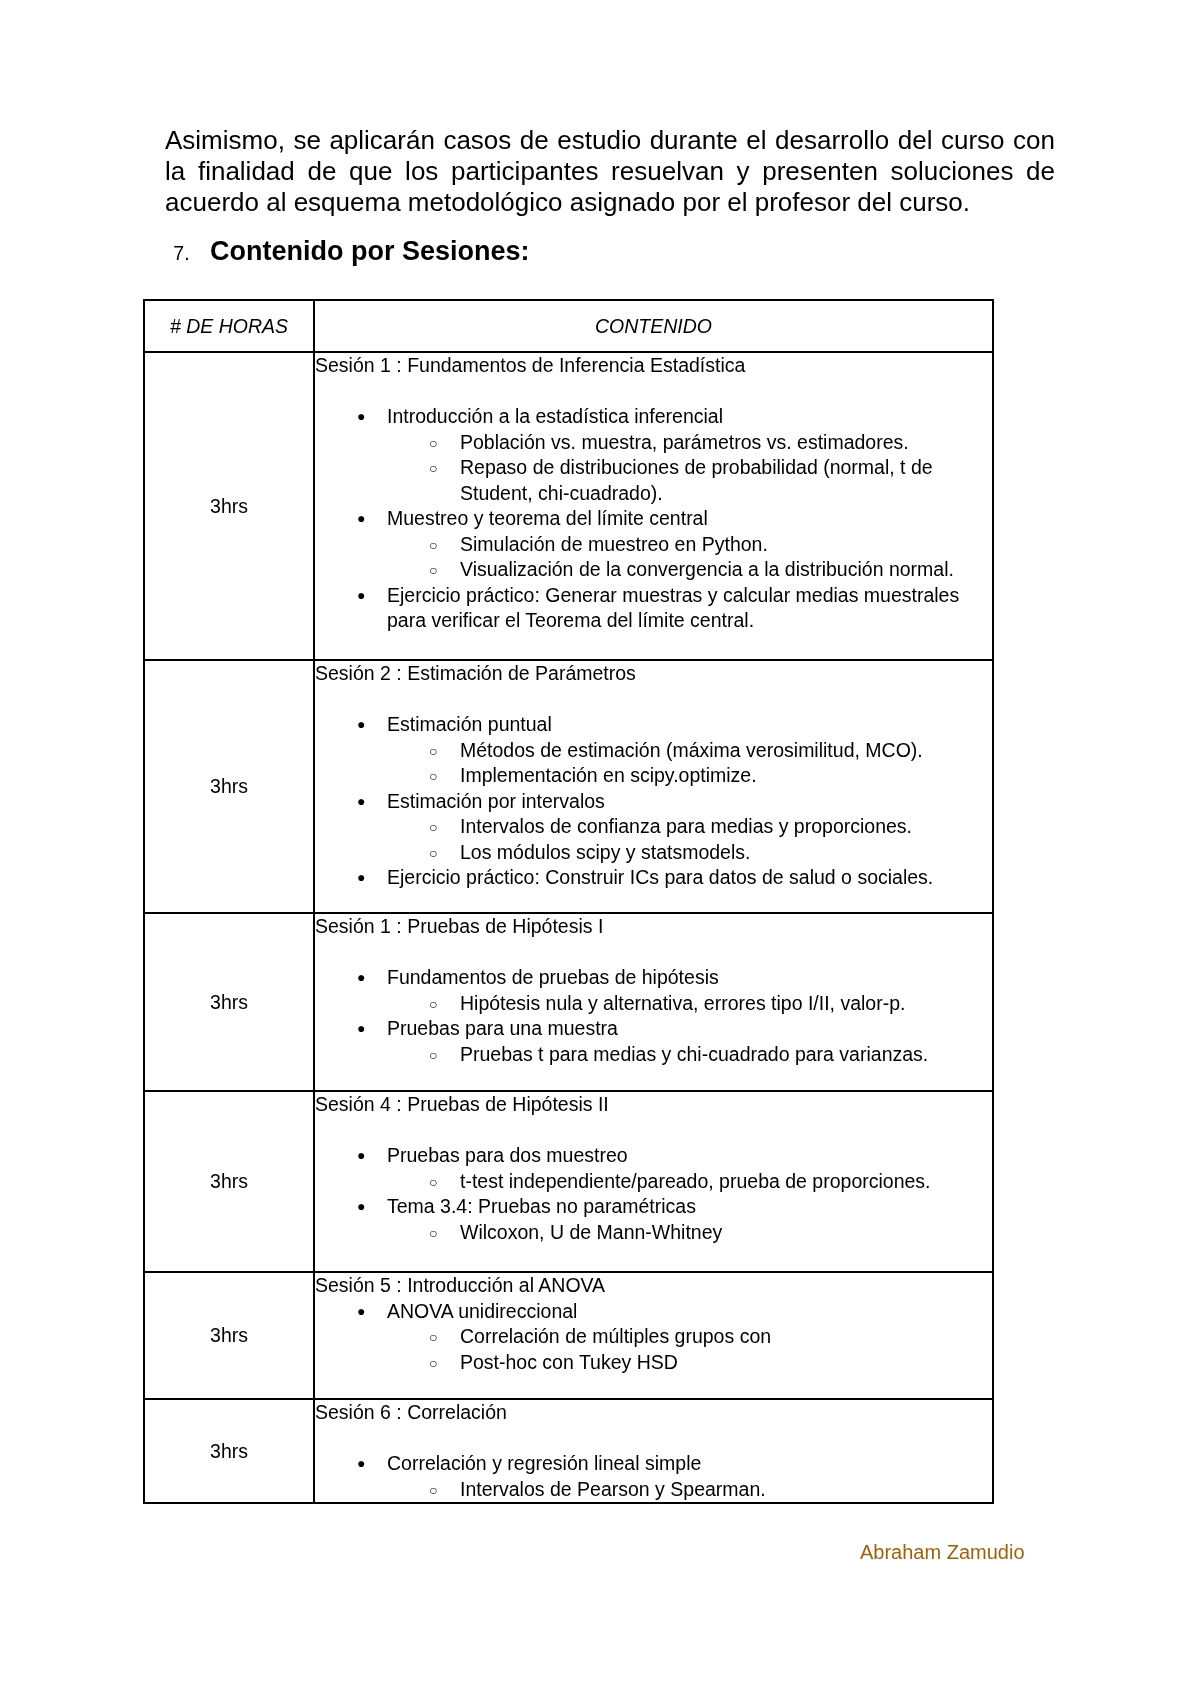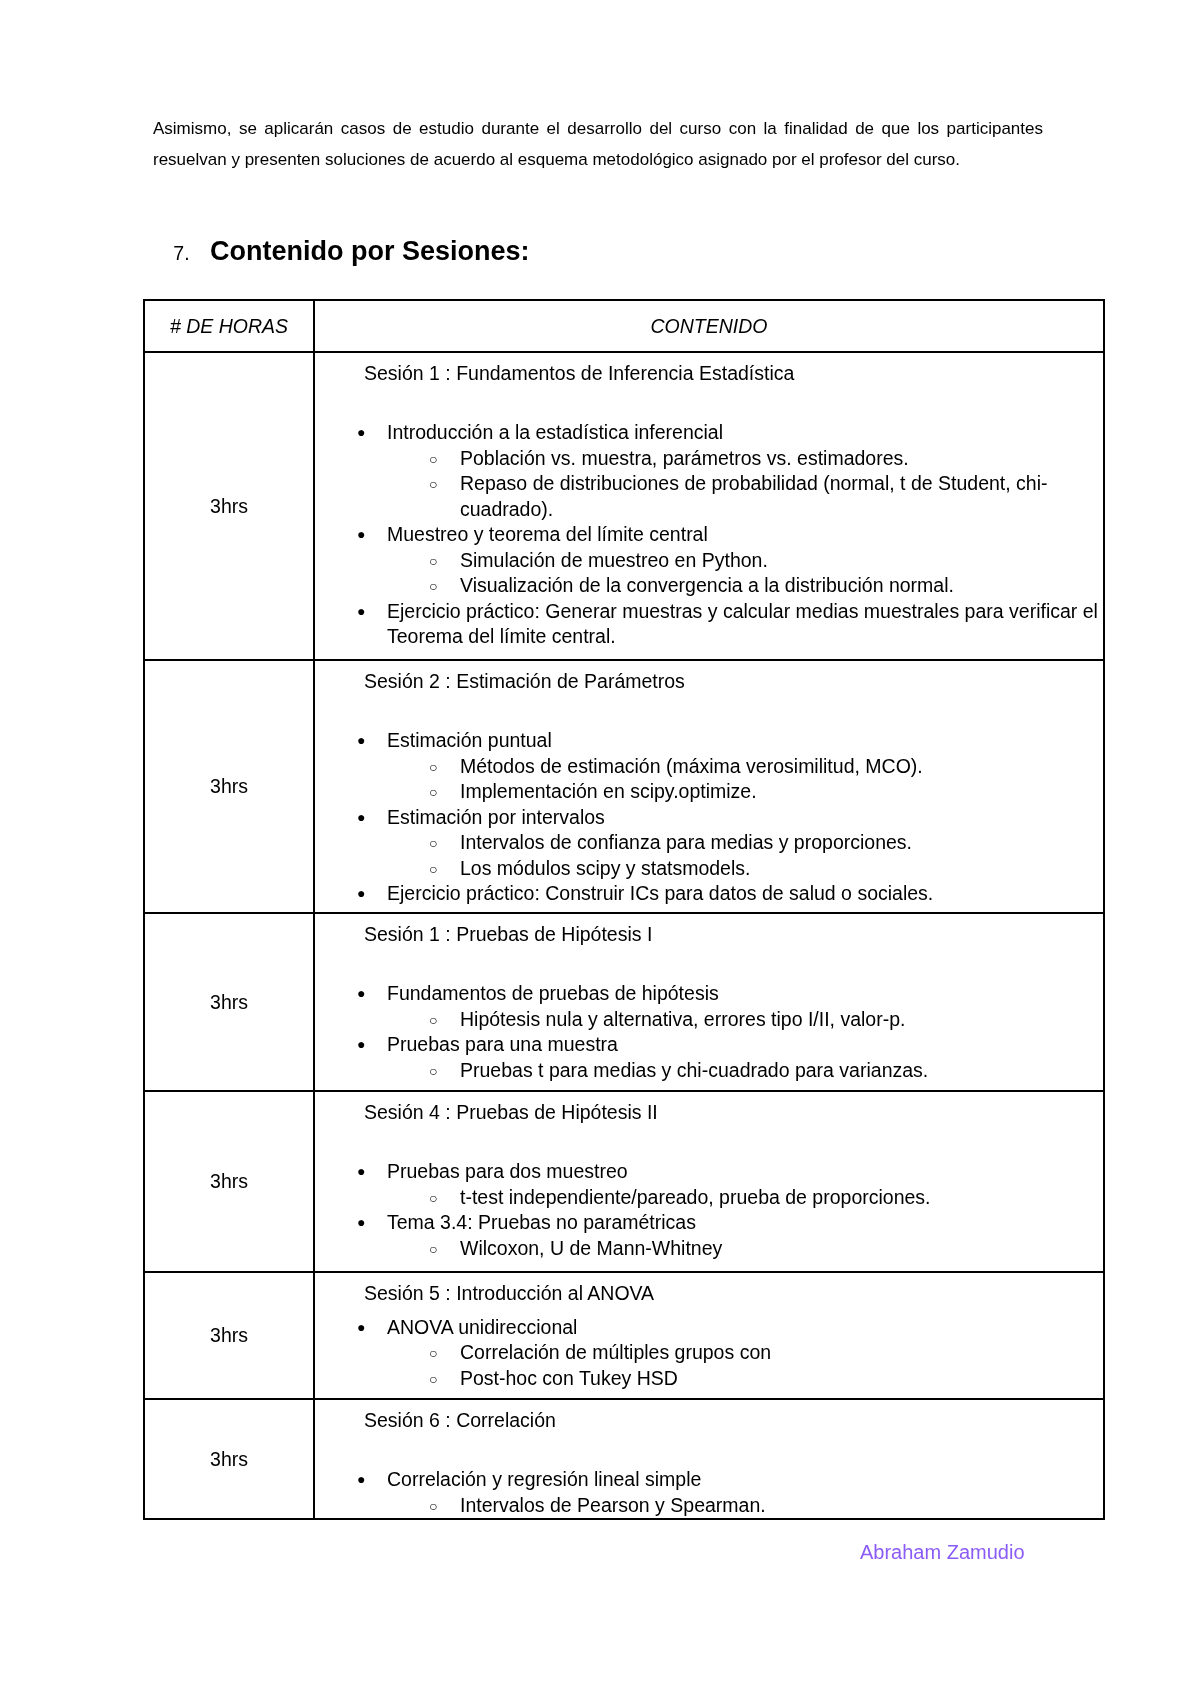--- a/index.html
+++ b/index.html
@@ -1,38 +1,38 @@
 <!DOCTYPE html>
 <html><head>
 <meta charset="utf-8">
 <style>
   html, body { margin:0; padding:0; background:#ffffff; }
   body { width:1192px; height:1684px; position:relative; overflow:hidden;
          font-family:"Liberation Sans", sans-serif; color:#000; }
   .para { position:absolute; left:153px; top:113px; width:890px;
-          font-size:17px; line-height:31px; text-align:justify; text-align-last:left; margin:0; }
+          font-size:26px; line-height:31px; text-align:justify; text-align-last:left; margin:12px; }
   .heading { position:absolute; left:153px; top:236px; font-size:19.5px; margin:0;text-align:center; }
   .heading .num { display:inline-block; width:57px; font-weight:normal; }
   .heading .title { font-weight:bold; font-size:27px; }
-  table.content { position:absolute; left:143px; top:299px; width:962px;
+  table.content { position:absolute; left:143px; top:299px; width:851px;
                   border-collapse:collapse; table-layout:fixed; }
   table.content td, table.content th { border:2px solid #000; padding:0; vertical-align:top; }
   th { font-weight:normal; font-style:italic; font-size:19.5px; height:50px; vertical-align:middle !important; }
   col.c1 { width:170px; }
   td.hours { text-align:center; vertical-align:middle !important; font-size:19.5px;margin-top:24px; }
   td.cell { padding:4px 10px 0 10px; font-size:19.5px; line-height:25.5px; }
-  .stitle { margin:8px;padding-left:41px; }
+  .stitle { margin:0; }
   .spacer { height:25.5px; }
   ul.l1 { list-style:none; margin:0; padding:0 0 0 40px; }
   ul.l1 > li { position:relative; padding-left:32px; }
   ul.l1 > li > .b1 { position:absolute; left:2px; top:0; font-size:14px; }
   ul.l2 { list-style:none; margin:0; padding:0 0 0 40px; }
   ul.l2 > li { position:relative; padding-left:33px; }
   ul.l2 > li > .b2 { position:absolute; left:2px; top:1px; font-size:14px; }
-  .footer { position:absolute; left:860px; top:1541px; font-size:20px; color:#8b5cf6; }
+  .footer { position:absolute; left:860px; top:1541px; font-size:20px; color:#a16207; }
 </style>
 </head>
 <body>
 
 <p class="para">Asimismo, se aplicarán casos de estudio durante el desarrollo del curso con la finalidad de que los participantes resuelvan y presenten soluciones de acuerdo al esquema metodológico asignado por el profesor del curso.</p>
 
 <h2 class="heading">
   <span class="num">7.</span><span class="title">Contenido por Sesiones:</span>
 </h2>
 

